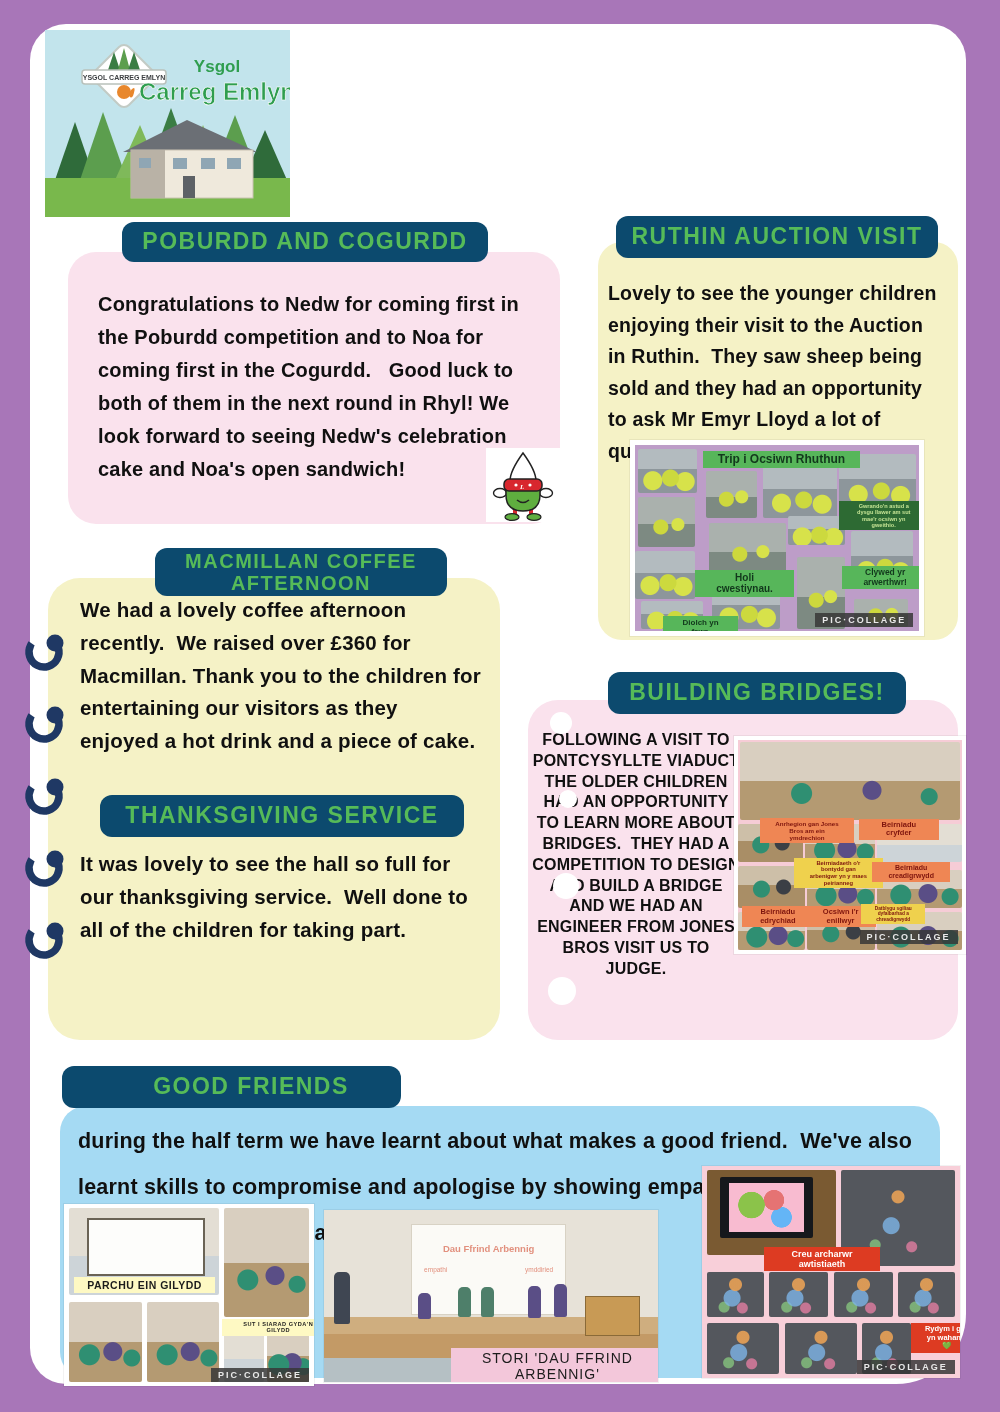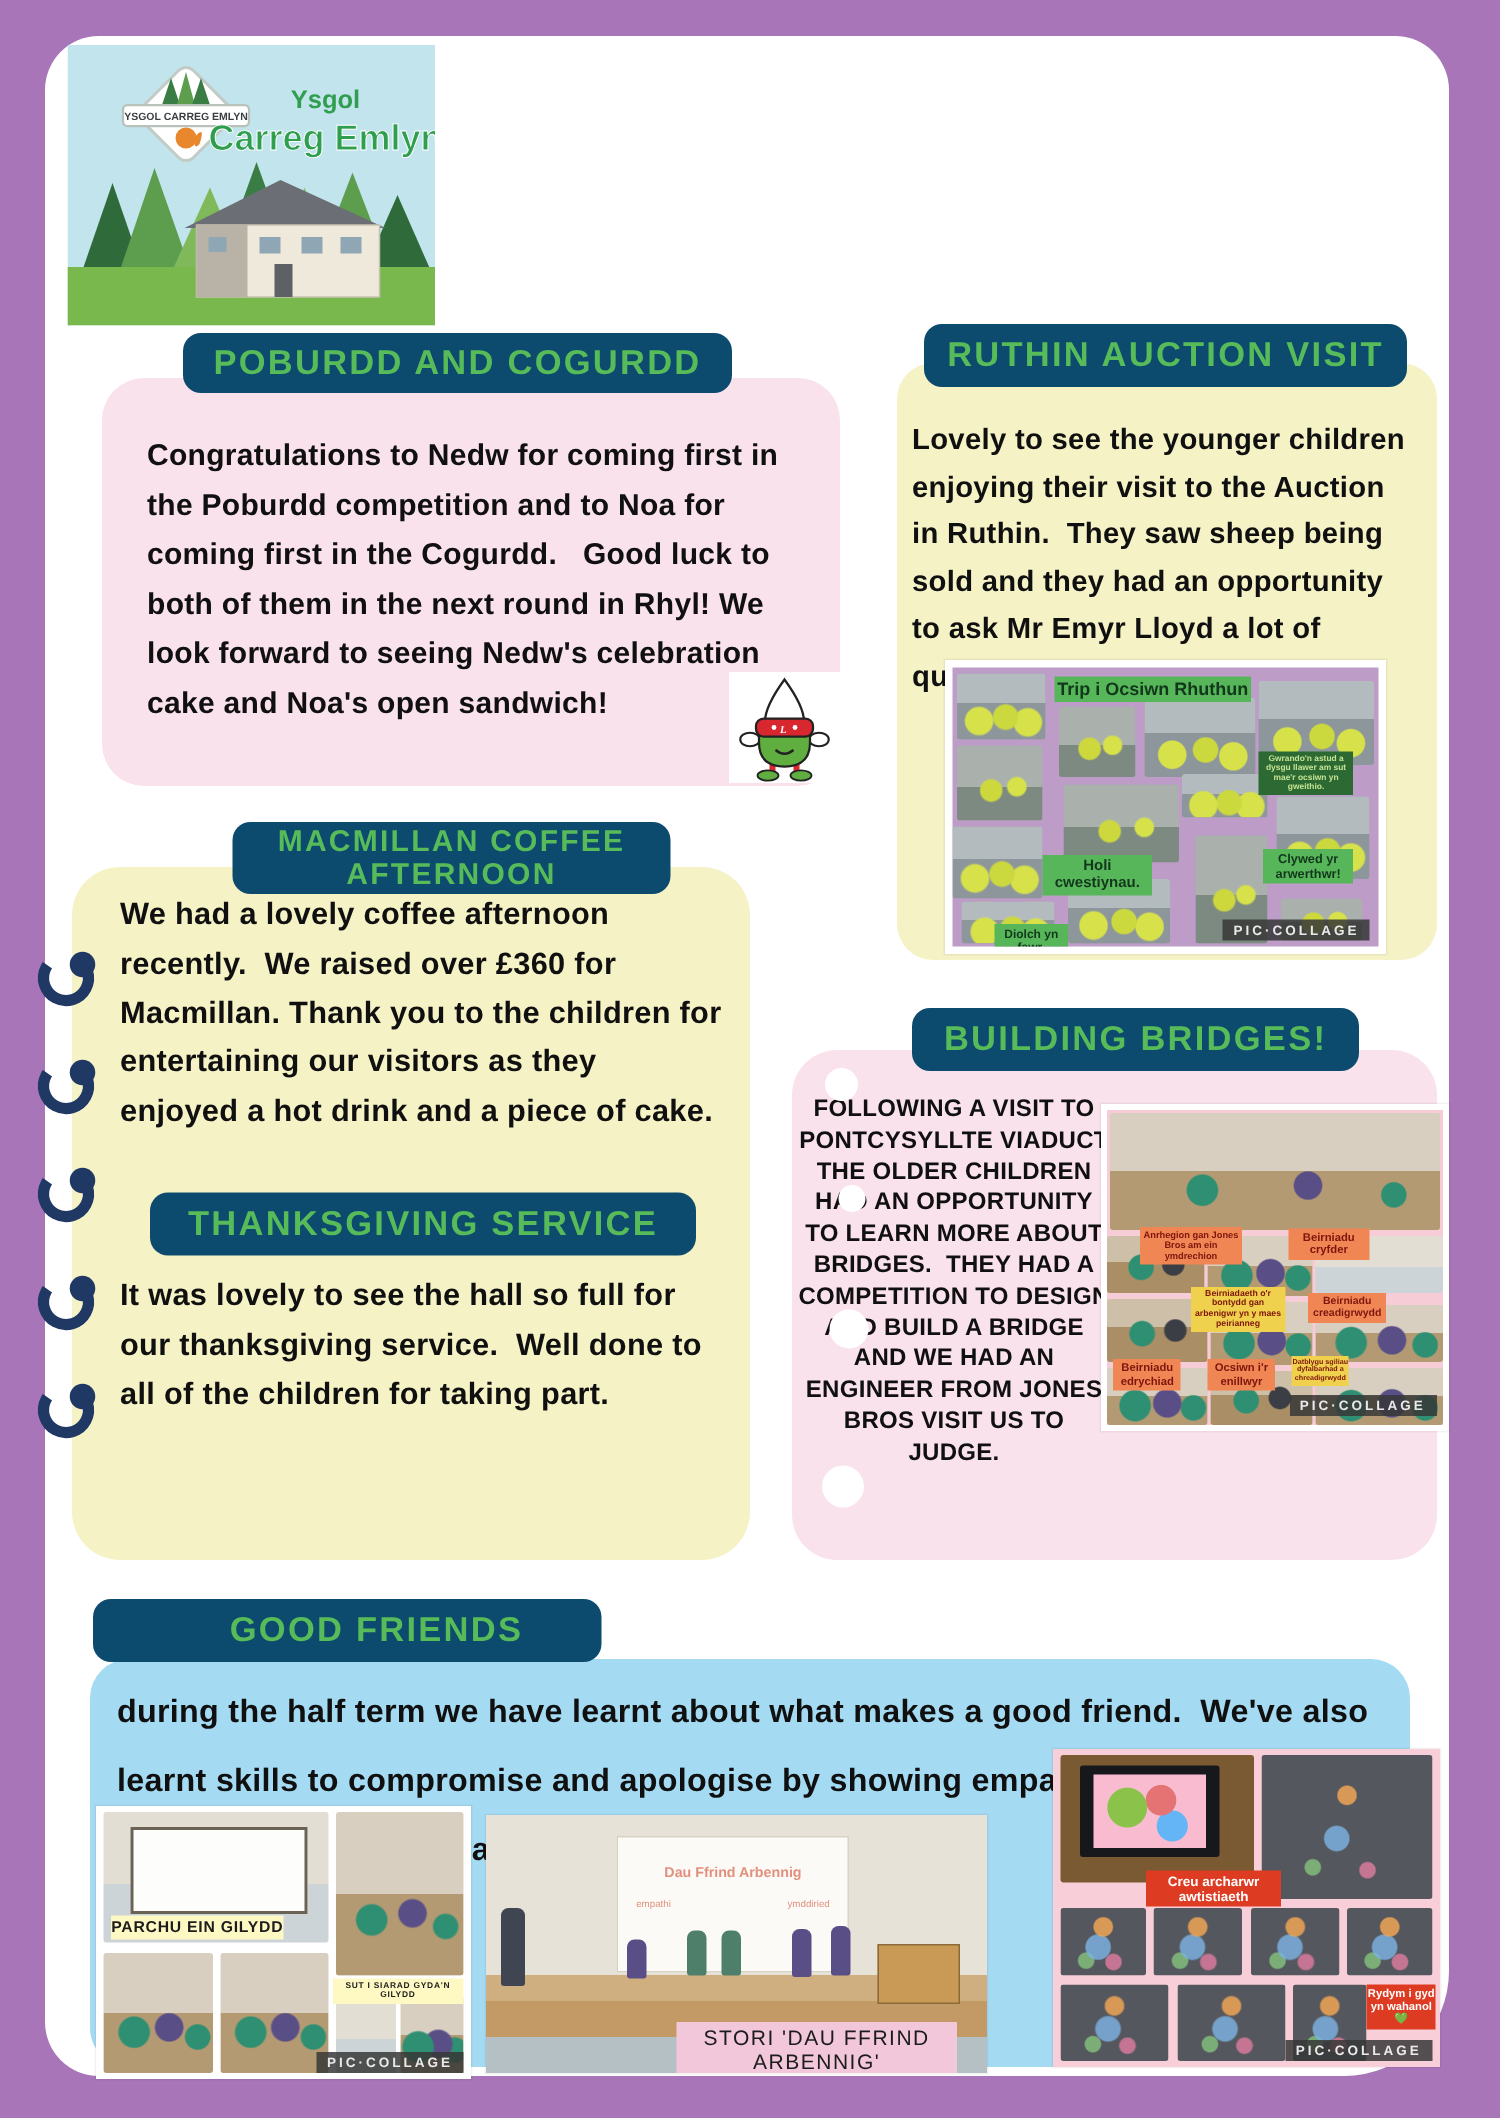--- a/index.html
+++ b/index.html
@@ -29,21 +29,21 @@
   .title{
     position:absolute;color:#ffffff;font-weight:bold;text-align:center;
     font-size:58px;letter-spacing:2px;
   }
   
   .collage{position:absolute;background:#fff;box-shadow:0 0 0 1px rgba(0,0,0,.05);}
   .collage-bg{position:absolute;overflow:hidden;}
   .tile{position:absolute;border-radius:2px;}
   .chip{
     position:absolute;display:block;text-align:center;font-weight:bold;
-    line-height:1.15;padding:2px 0;z-index:4;
+    line-height:1.15;padding:2px 13px;z-index:4;
   }
   .chip-green{background:#57b65a;color:#12381c;}
   .chip-darkgreen{background:#2d6a33;color:#c4e394;}
   .chip-orange{background:#ef8654;color:#7e150e;}
   .chip-yellow{background:#efd14d;color:#7e150e;}
   .chip-lilac{background:#fef9c3;color:#1c1c1c;letter-spacing:.5px;}
   .chip-pink{background:#f3c7da;color:#1c1c1c;letter-spacing:1px;}
   .chip-red{background:#dd3b22;color:#ffffff;}
   .wm{
     position:absolute;background:rgba(55,55,55,.85);color:#e9e9e9;

